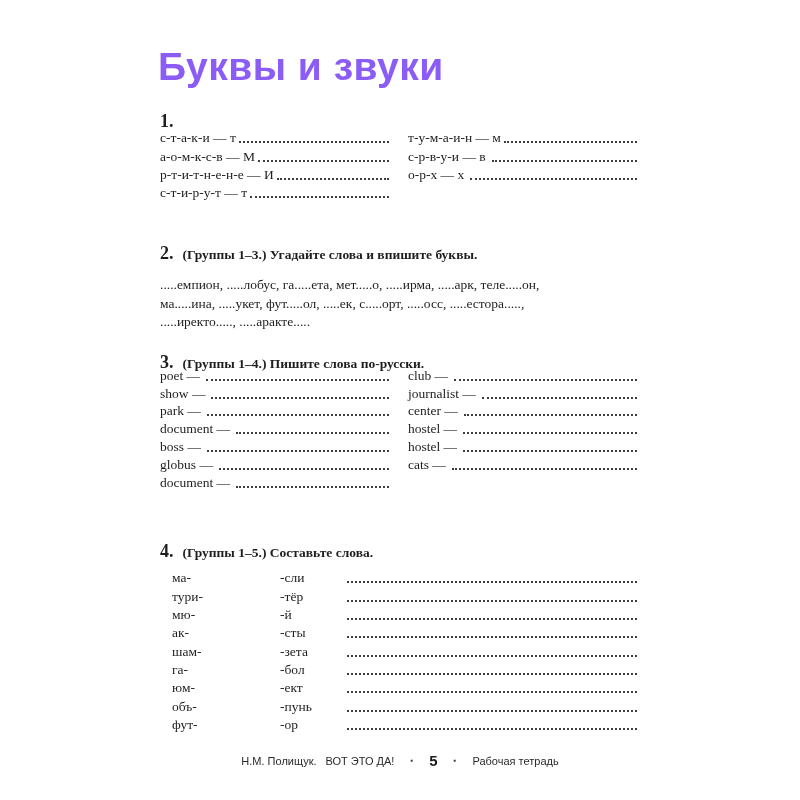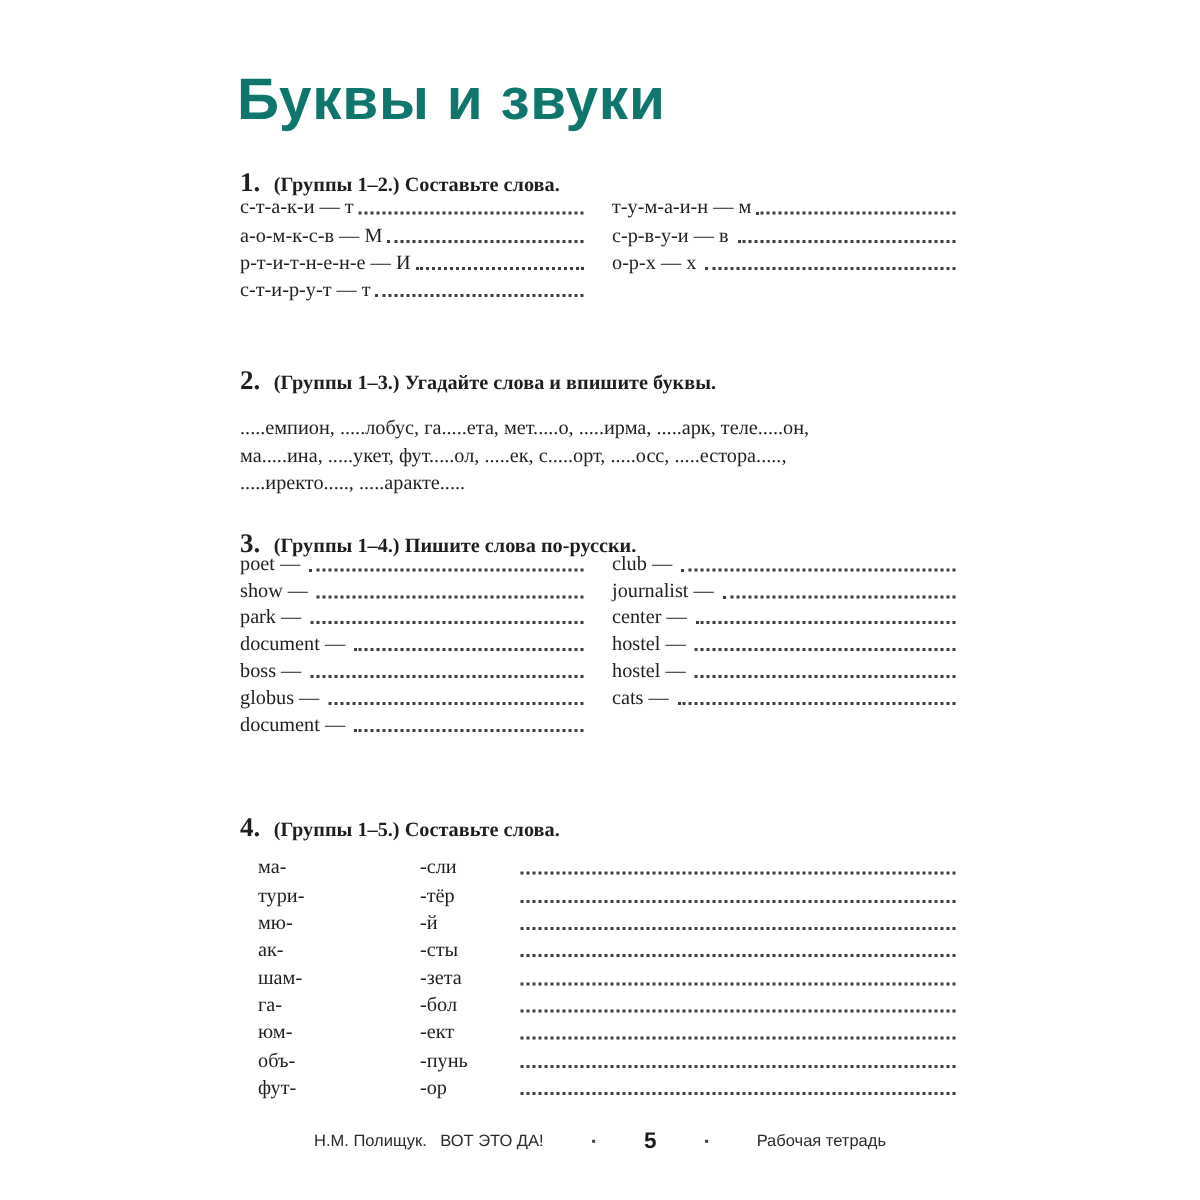--- a/index.html
+++ b/index.html
@@ -3,21 +3,21 @@
 <meta charset="utf-8">
 <style>
   html,body { margin:0; padding:0; background:#ffffff; }
   .sheet {
     position:relative; width:800px; height:800px; background:#ffffff;
     font-family:"Liberation Serif", serif; color:#1e1e1e; overflow:hidden;
   }
   .title {
     position:absolute; left:158px; top:46px;
     font-family:"Liberation Sans", sans-serif; font-weight:700;
-    font-size:39px; line-height:1.1; color:#0f766e; letter-spacing:0.5px;
+    font-size:39px; line-height:1.1; color:#8b5cf6; letter-spacing:0.5px;
   }
   .exh { position:absolute; left:160px; display:flex; align-items:baseline; gap:9px; white-space:nowrap; }
   .exh .num { font-size:18px; font-weight:700; }
   .exh .ins { font-size:13.5px; font-weight:700; }
   .exh1 { top:111px; } .exh2 { top:243px; } .exh3 { top:352px; } .exh4 { top:541px; }
 
   .cols { position:absolute; left:160px; width:478px; display:flex; gap:18px; }
   .cols1 { top:128px; } .cols3 { top:366px; }
   .col { flex:1 1 0; min-width:0; }
 
@@ -29,37 +29,36 @@
 
   .para { position:absolute; left:160px; top:276px; font-size:13.5px; line-height:18.6px; white-space:nowrap; }
 
   .ex4 { position:absolute; left:160px; top:568px; width:478px; }
   .frow { display:flex; align-items:flex-end; height:18.35px; font-size:13.5px; white-space:nowrap; }
   .frow .c1 { flex:0 0 108px;margin-left:12px; }
   .frow .c2 { flex:0 0 64px; }
 
   .footer {
     position:absolute; left:0; top:752px; width:800px;
-    display:flex; justify-content:center; align-items:center; gap:32px;
+    display:flex; justify-content:center; align-items:center; gap:16px;
     font-family:"Liberation Sans", sans-serif; font-size:11px; color:#2a2a2a;
   }
   .footer .grp { display:flex; align-items:center; gap:9px; }
   .footer .pg { font-size:15px; font-weight:700; color:#1b1b1b; }
   .footer .blt { font-size:8px; line-height:1; color:#3a3a3a; }
 </style>
 </head>
 <body>
 
 <div class="sheet">
 
   <div class="title">Буквы и звуки</div>
 
   <div class="exh exh1">
     <span class="num">1.</span>
-    <span class="ins">(Группы 1–2.) Составьте слова.</span>
   </div>
   <div class="cols cols1">
     <div class="col">
       <div class="lrow">
           <span class="lbl">с-т-а-к-и — т</span>
           <span class="dots"></span>
         </div>
       <div class="lrow">
           <span class="lbl">а-о-м-к-с-в — М</span>
           <span class="dots"></span>

